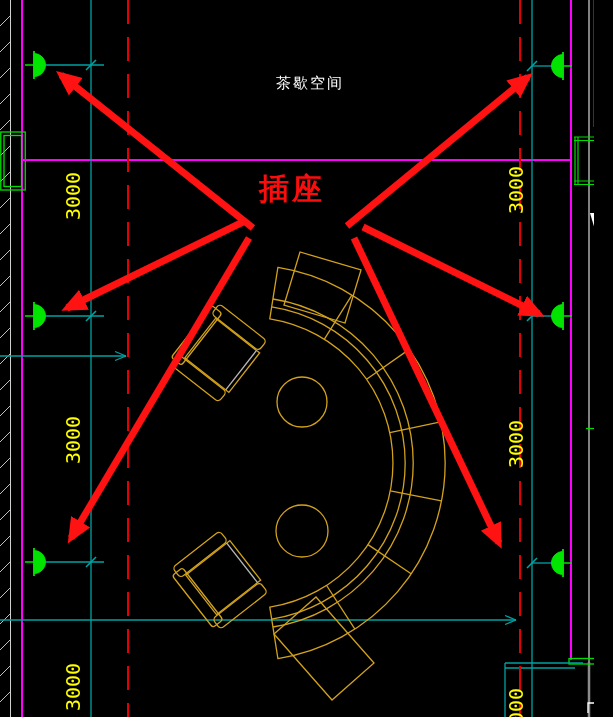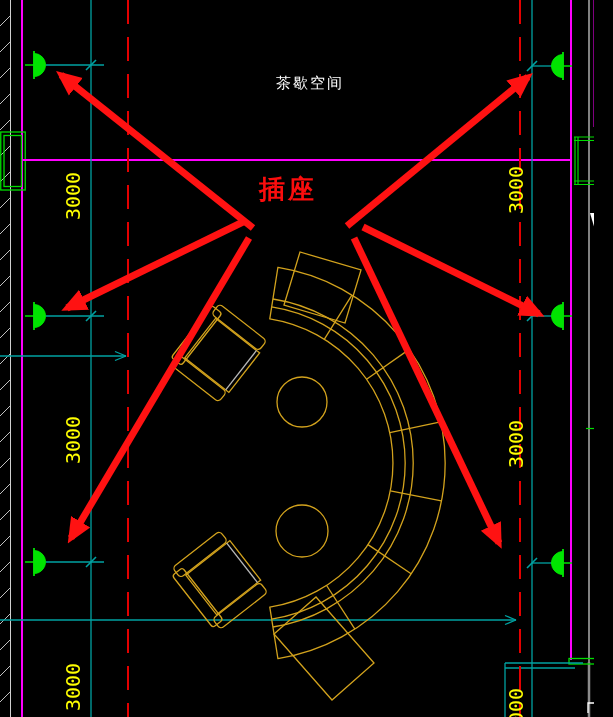--- a/index.html
+++ b/index.html
@@ -8,22 +8,22 @@
     overflow:hidden;font-family:"Liberation Sans",sans-serif;
   }
   .canvas svg{position:absolute;left:0;top:0;}
   .room-label{
     position:absolute;left:276px;top:74px;color:#ffffff;
     font-size:15px;letter-spacing:2px;white-space:nowrap;
     font-family:"DejaVu Sans",sans-serif;
   }
   .callout-label{
     position:absolute;left:259px;top:176px;color:#fb0d0d;
-    font-size:26px;font-weight:bold;letter-spacing:3px;white-space:nowrap;
-    font-family:Liberation Sans, sans-serif;line-height:1;
+    font-size:30px;font-weight:bold;letter-spacing:3px;white-space:nowrap;
+    font-family:Liberation Mono, monospace;line-height:1;
   }
   .dim-label{
     position:absolute;color:#ffff00;font-size:20px;
     font-family:"DejaVu Sans Mono",monospace;white-space:nowrap;
     transform:translate(-50%,-50%) rotate(-90deg);line-height:1;
   }
   .side-label{
     position:absolute;color:#ffff00;font-size:9px;
     font-family:"DejaVu Sans Mono",monospace;white-space:nowrap;
     transform:translate(-50%,-50%) rotate(-90deg);line-height:1;

